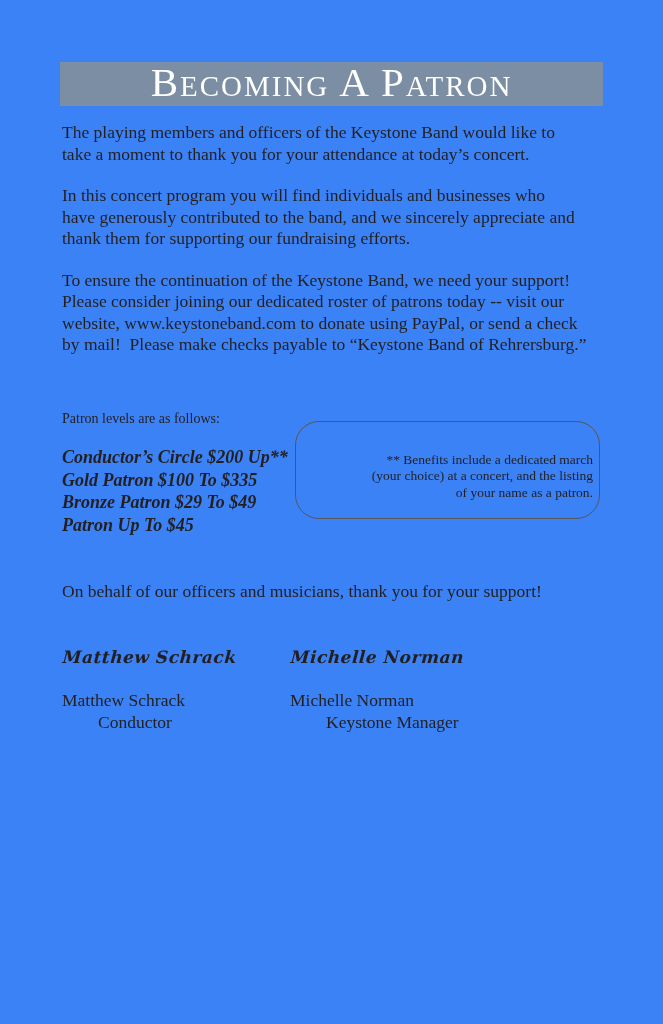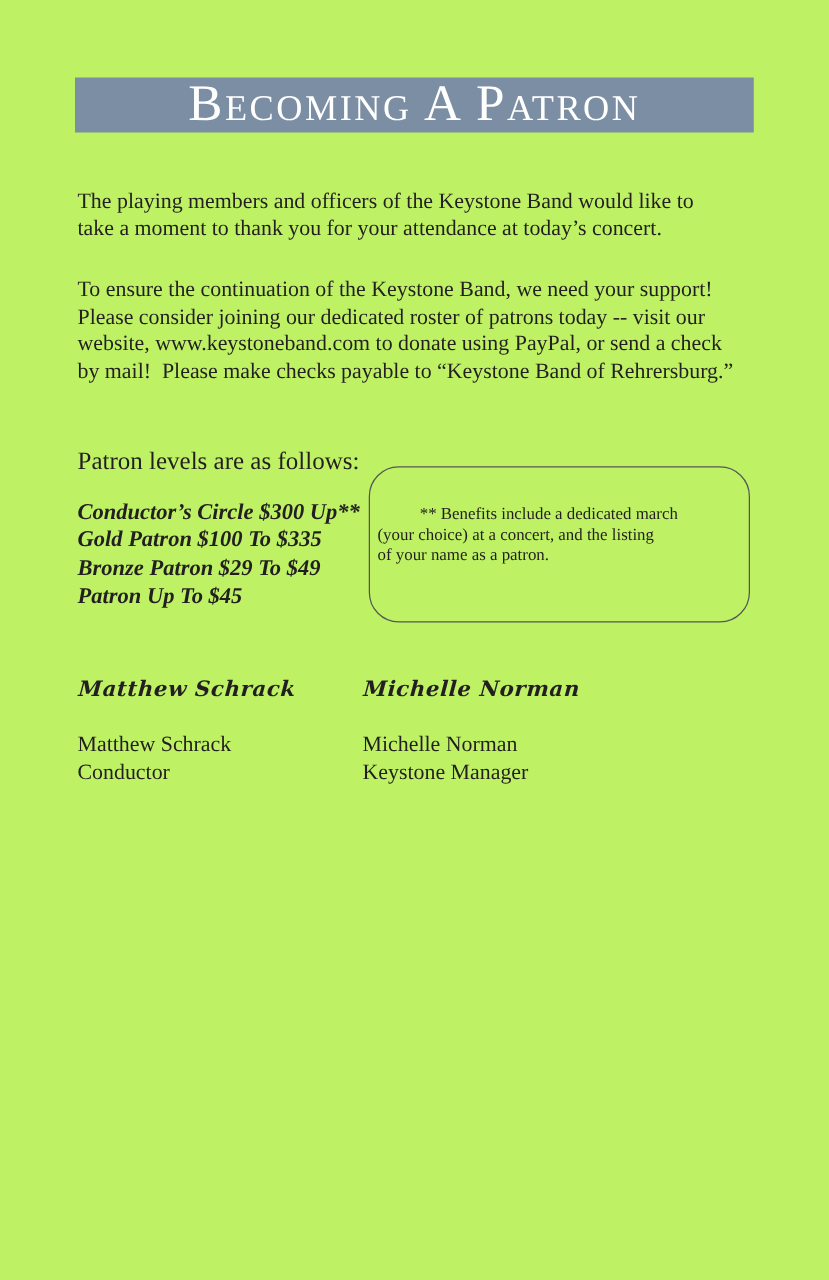--- a/index.html
+++ b/index.html
@@ -1,21 +1,21 @@
 <!DOCTYPE html>
 <html><head>
 <meta charset="utf-8">
 <style>
   * { margin: 0; padding: 0; box-sizing: border-box; }
   html, body { background: #ffffff; }
   .page {
     position: relative;
     width: 663px;
     height: 1024px;
-    background: #bef264;
+    background: #3b82f6;
     font-family: "Liberation Serif", serif;
     color: #231f20;
     overflow: hidden;
   }
   .banner {
     position: absolute;
     left: 60px;
     top: 62px;
     width: 543px;
     height: 44px;
@@ -38,25 +38,24 @@
     position: absolute;
     left: 62px;
     top: 122px;
     width: 541px;
   }
   .para {
     font-size: 17.5px;
     line-height: 21.5px;
     margin-bottom: 20px;
     white-space: pre-wrap;
-    margin-top: 28px;
   }
   .patron-section { margin-top: 52px; }
   .patron-intro {
-    font-size: 20px;
+    font-size: 14px;
     line-height: 21.5px;
     margin-bottom: 17px;
   }
   .patron-row {
     display: flex;
     align-items: flex-start;
   }
   .levels {
     list-style: none;
     width: 233px;
@@ -68,22 +67,22 @@
     font-size: 18px;
     line-height: 22.5px;
     white-space: nowrap;
   }
   .benefits-box {
     width: 305px;
     flex: 0 0 305px;
     margin-top: -25px;
     border: 1px solid #55565a;
     border-radius: 24px;
-    padding: 13px 6px 28px 6px;
-    text-align: left;
+    padding: 13px 6px 0 6px;
+    text-align: right;
     font-size: 13.5px;
     line-height: 16.5px;
     white-space: pre-wrap;
   }
   .closing {
     margin-top: 45px;
     font-size: 17.5px;
     line-height: 21.5px;
   }
   .signatures {
@@ -103,57 +102,62 @@
     transform-origin: left bottom;
   }
   .sig-name {
     margin-top: 21px;
     font-size: 17.5px;
     line-height: 22px;
   }
   .sig-role {
     font-size: 17.5px;
     line-height: 22px;
+    margin-left: 36px;
   }
 </style>
 </head>
 <body>
 
 <div class="page">
 
   <header class="banner">
     <h1>Becoming A Patron</h1>
   </header>
 
   <main class="content">
 
     <p class="para">The playing members and officers of the Keystone Band would like to
 take a moment to thank you for your attendance at today’s concert.</p>
+    <p class="para">In this concert program you will find individuals and businesses who
+have generously contributed to the band, and we sincerely appreciate and
+thank them for supporting our fundraising efforts.</p>
     <p class="para">To ensure the continuation of the Keystone Band, we need your support!
 Please consider joining our dedicated roster of patrons today -- visit our
 website, www.keystoneband.com to donate using PayPal, or send a check
 by mail!  Please make checks payable to “Keystone Band of Rehrersburg.”</p>
 
     <section class="patron-section">
       <p class="patron-intro">Patron levels are as follows:</p>
       <div class="patron-row">
         <ul class="levels">
-          <li>Conductor’s Circle $300 Up**</li>
+          <li>Conductor’s Circle $200 Up**</li>
           <li>Gold Patron $100 To $335</li>
           <li>Bronze Patron $29 To $49</li>
           <li>Patron Up To $45</li>
         </ul>
         <div class="benefits-box">
           <span>** Benefits include a dedicated march
 (your choice) at a concert, and the listing
 of your name as a patron.</span>
         </div>
       </div>
     </section>
 
+    <p class="closing">On behalf of our officers and musicians, thank you for your support!</p>
 
     <div class="signatures">
       <div class="sig-col">
         <div class="script">Matthew Schrack</div>
         <div class="sig-name">Matthew Schrack</div>
         <div class="sig-role">Conductor</div>
       </div>
       <div class="sig-col">
         <div class="script">Michelle Norman</div>
         <div class="sig-name">Michelle Norman</div>

